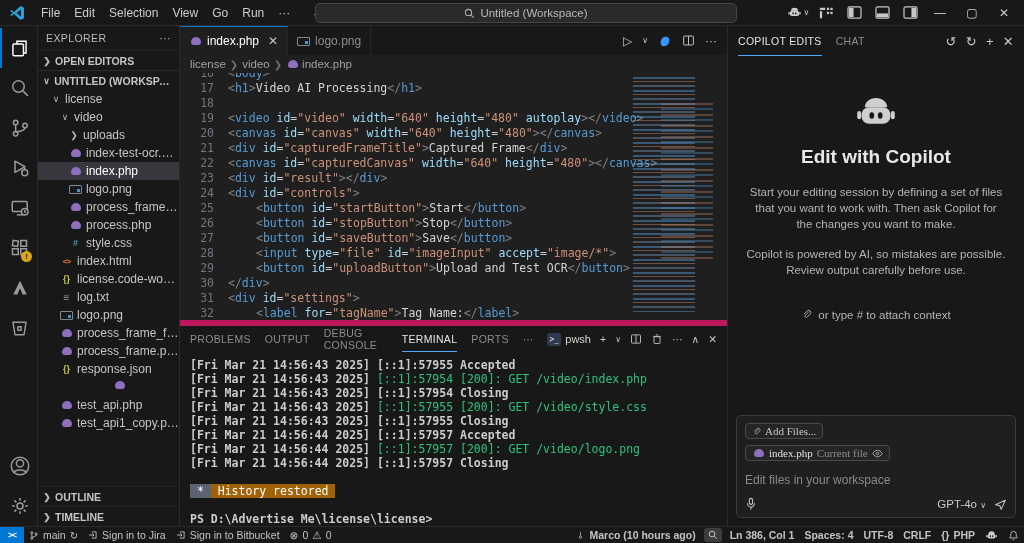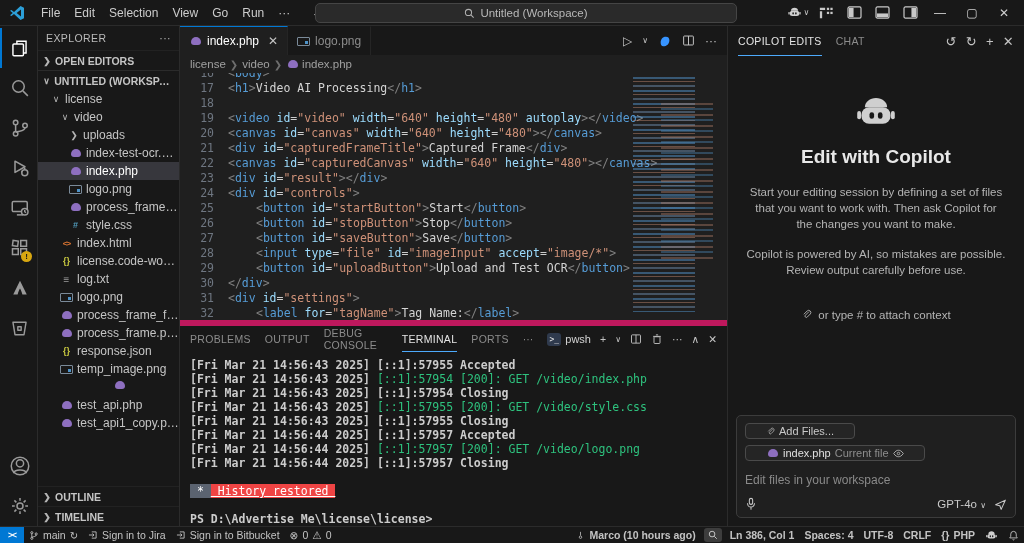--- a/index.html
+++ b/index.html
@@ -77,36 +77,36 @@
   .ptab { height:100%; display:flex; align-items:center; border-bottom:1px solid transparent; letter-spacing:.3px; }
   .ptab.active { color:#e5e5e5; border-bottom:1px solid #4daafc; }
   .panel-actions { margin-left:auto; display:flex; align-items:center; gap:9px; color:#c5c5c5; }
   .pwsh-chip { display:flex; align-items:center; gap:4px; font-size:11px; color:#d3d3d3; }
   .term-glyph { width:14px; height:13px; background:#2f3a4d; border-radius:3px; color:#e8e8e8; font-size:8px; display:flex; align-items:center; justify-content:center; font-family:"DejaVu Sans Mono",monospace; }
   .terminal { flex:1; background:#181818; font-family:"DejaVu Sans Mono", monospace; font-size:11.5px; line-height:14px; padding:6px 0 0 10px; white-space:pre; overflow:hidden; }
   .tline { height:14px; }
   .tseg-d { color:#cccccc;font-weight:bold; }
   .tseg-g { color:#2ec27e; }
   .tseg-star { color:#fff; background:#5b6370; }
-  .tseg-sel { color:#fff; background:#ef4444;text-decoration:underline; }
+  .tseg-sel { color:#fff; background:#a16207; }
 
   
   .copilot { width:296px; background:#181818; display:flex; flex-direction:column; }
   .cp-tabs { height:30px; display:flex; align-items:center; padding:0 10px; gap:14px; font-size:10.5px; color:#8c8c8c; letter-spacing:.3px; }
   .cp-tab { height:100%; display:flex; align-items:center; border-bottom:1px solid transparent; }
   .cp-tab.active { color:#e5e5e5; border-bottom:1px solid #4daafc; }
   .cp-actions { margin-left:auto; display:flex; gap:9px; color:#c5c5c5; font-size:13px; }
   .cp-body { flex:1; display:flex; flex-direction:column; align-items:center; text-align:center; padding:34px 18px 0; }
   .cp-head-icon { margin-bottom:10px; }
   .cp-title { font-size:19px; font-weight:bold; color:#e8e8e8; margin-bottom:16px; }
   .cp-para { font-size:11.5px; line-height:16px; color:#b4b4b4; margin-bottom:14px; }
   .cp-hint { margin-top:16px; font-size:11.5px; color:#b4b4b4; display:flex; align-items:center; gap:6px; }
   .cp-input { margin:8px; border:1px solid #3c3c3c; border-radius:5px; background:#1f1f1f; padding:7px 8px 6px; }
   .chip-row { display:flex; margin-bottom:6px; }
-  .chip { display:flex; align-items:center; gap:4px; border:1px solid #4a4a4a; border-radius:4px; padding:1px 20px; font-size:11px; color:#c9c9c9; background:#252525; }
+  .chip { display:flex; align-items:center; gap:4px; border:1px solid #4a4a4a; border-radius:4px; padding:1px 6px; font-size:11px; color:#c9c9c9; background:#252525;font-family:Liberation Serif, serif; }
   .chip .dim { color:#8d8d8d; }
   .cp-placeholder { color:#8a8a8a; font-size:12px; padding:6px 0 10px; text-align:left; }
   .cp-bottom { display:flex; align-items:center; }
   .cp-bottom .right { margin-left:auto; display:flex; align-items:center; gap:8px; color:#c9c9c9; font-size:11.5px; }
 
   
   .statusbar { height:17px; flex:0 0 17px; background:#181818; border-top:1px solid #2b2b2b; display:flex; align-items:center; font-size:10.5px; color:#c3c3c3; }
   .st-item { display:flex; align-items:center; gap:4px; padding:0 5px; height:100%; }
   .st-remote { background:#0078d4; color:#fff; font-weight:bold; font-size:8.5px; padding:0 8px; letter-spacing:-1px; }
   .st-right { margin-left:auto; display:flex; align-items:center; height:100%;font-weight:bold; }
@@ -302,20 +302,24 @@
           </div>
           <div class="tree-row" style="padding-left: 31px;">
             <span class="fi fi-img"></span>
             <span class="lbl">logo.png</span>
           </div>
           <div class="tree-row" style="padding-left: 31px;">
             <span class="fi fi-php"></span>
             <span class="lbl">process_frame.php</span>
           </div>
           <div class="tree-row" style="padding-left: 31px;">
+            <span class="fi fi-php"></span>
+            <span class="lbl">process.php</span>
+          </div>
+          <div class="tree-row" style="padding-left: 31px;">
             <span class="fi fi-css">#</span>
             <span class="lbl">style.css</span>
           </div>
           <div class="tree-row" style="padding-left: 22px;">
             <span class="fi fi-html">&lt;&gt;</span>
             <span class="lbl">index.html</span>
           </div>
           <div class="tree-row" style="padding-left: 22px;">
             <span class="fi fi-json">{}</span>
             <span class="lbl">license.code-worksp...</span>
@@ -332,24 +336,20 @@
             <span class="fi fi-php"></span>
             <span class="lbl">process_frame_fram...</span>
           </div>
           <div class="tree-row" style="padding-left: 22px;">
             <span class="fi fi-php"></span>
             <span class="lbl">process_frame.php</span>
           </div>
           <div class="tree-row" style="padding-left: 22px;">
             <span class="fi fi-json">{}</span>
             <span class="lbl">response.json</span>
-          </div>
-          <div class="tree-row" style="padding-left: 22px;">
-            <span class="fi fi-img"></span>
-            <span class="lbl">temp_image.png</span>
           </div>
           <div class="tree-row" style="padding-left: 22px; flex-direction: column;">
             <span class="fi fi-php"></span>
             <span class="lbl">test_api_video.php</span>
           </div>
           <div class="tree-row" style="padding-left: 22px;">
             <span class="fi fi-php"></span>
             <span class="lbl">test_api.php</span>
           </div>
           <div class="tree-row" style="padding-left: 22px;">

